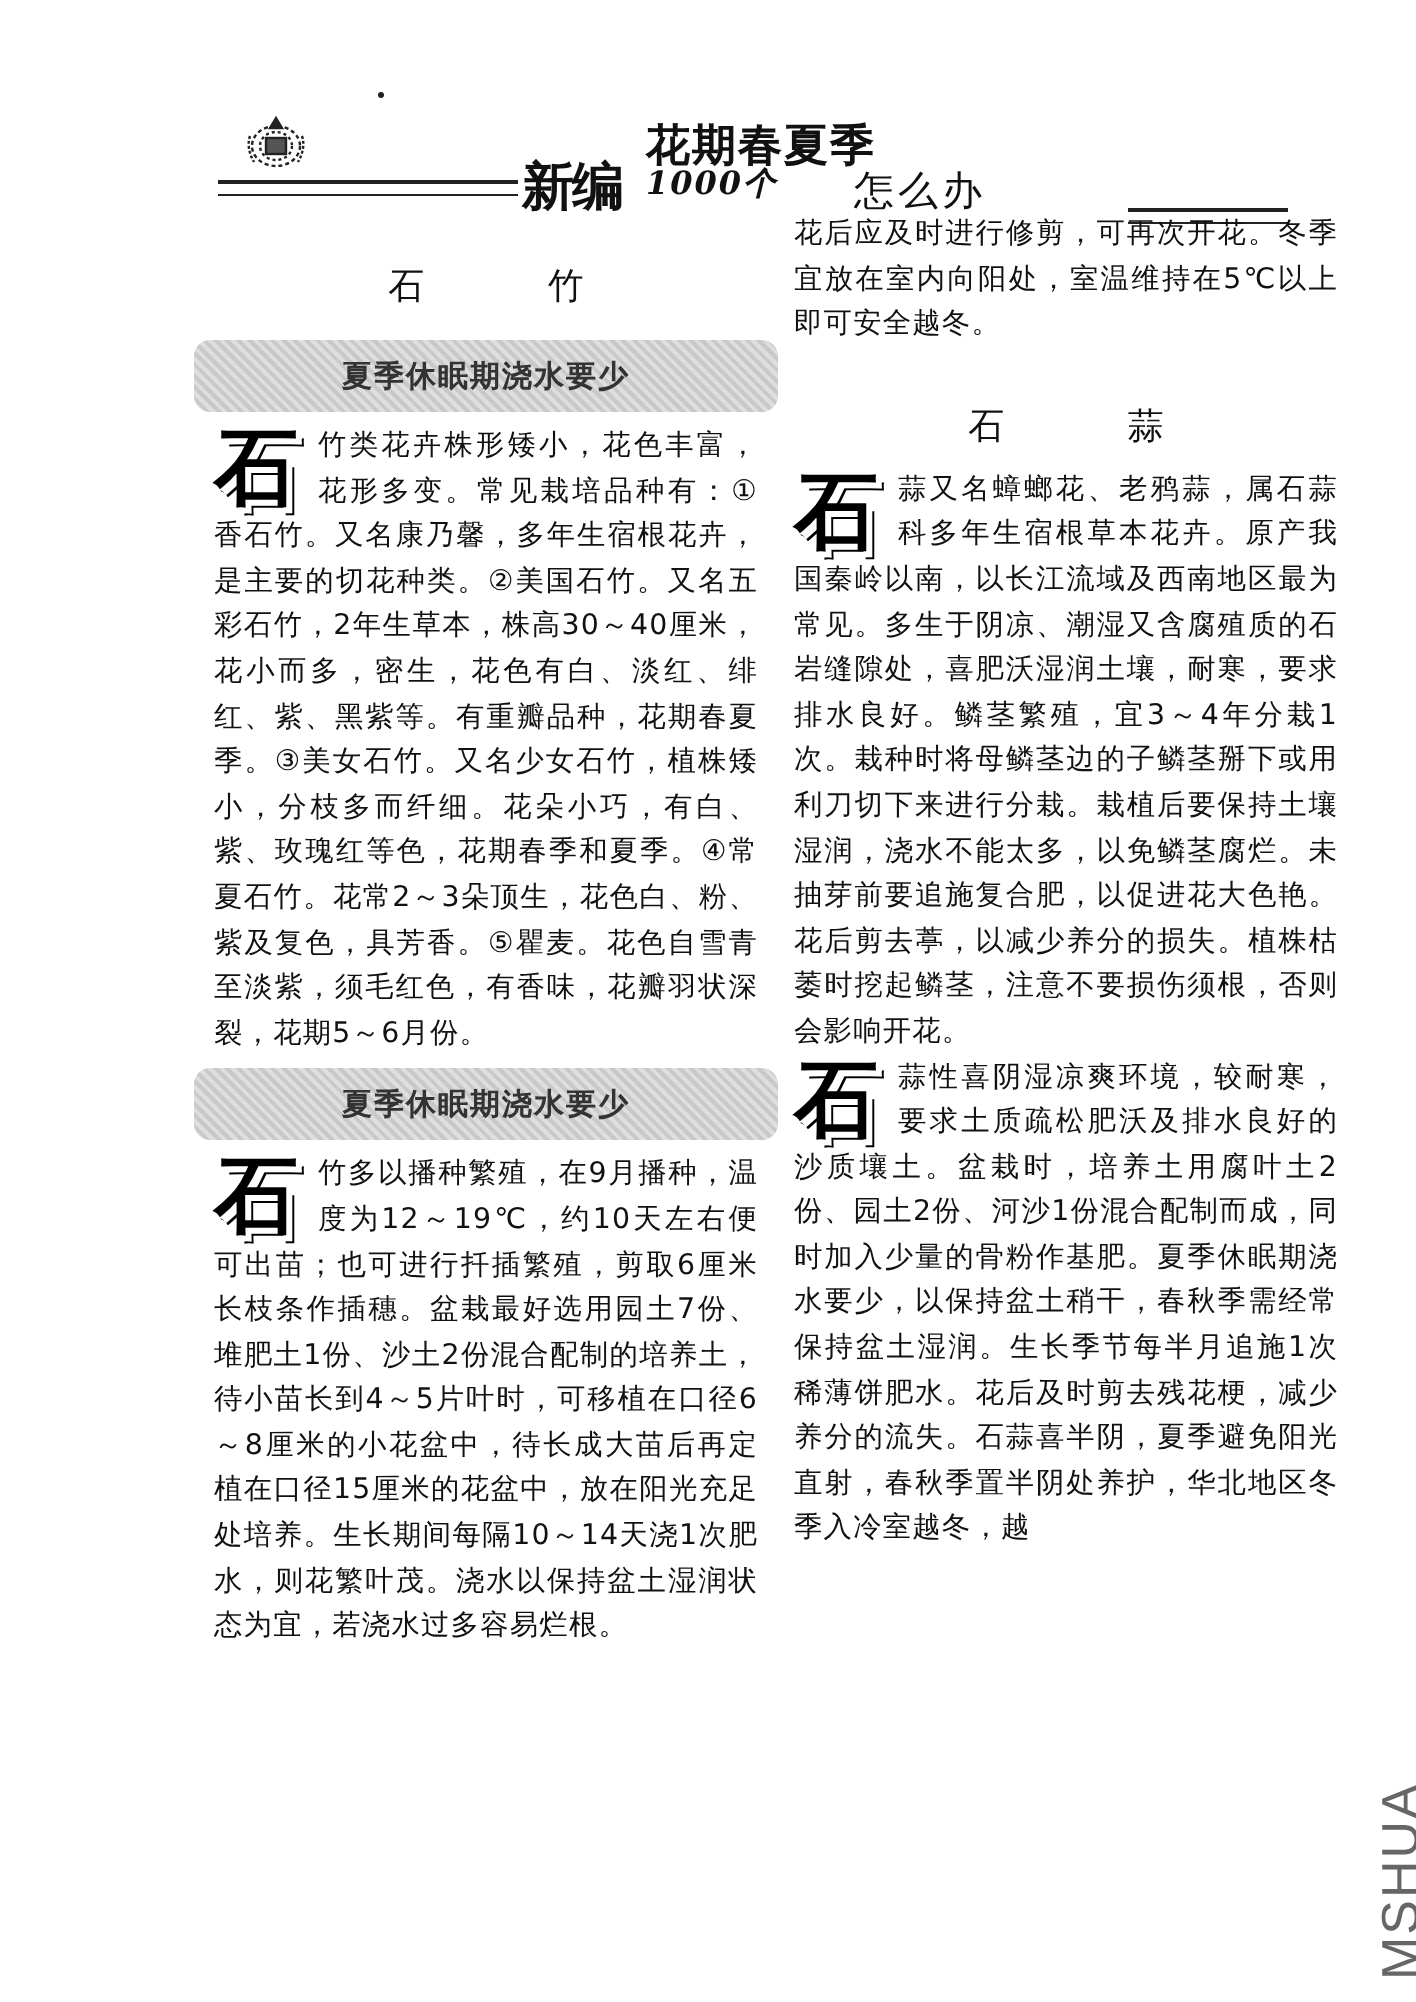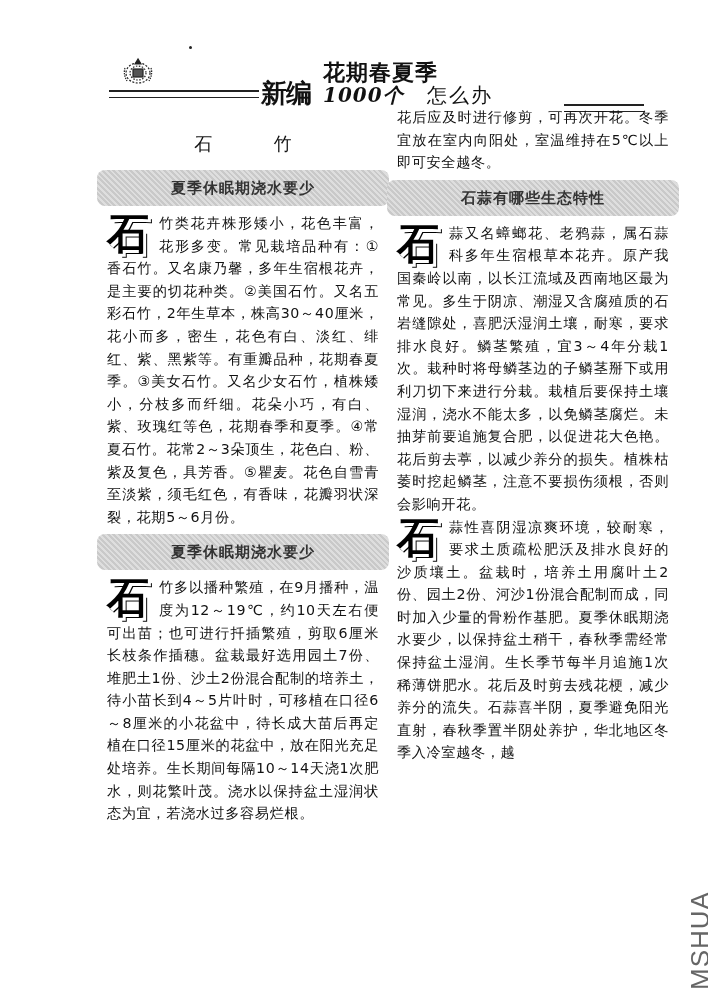--- a/index.html
+++ b/index.html
@@ -10,21 +10,21 @@
     .page { position: absolute; left: 17px; top: 0; width: 708px; height: 1001px; }
 
     
     .header { position: absolute; left: 92px; top: 50px; width: 572px; height: 70px; }
     .dot { position: absolute; left: 80px; top: -4px; width: 3px; height: 3px; background: #222; border-radius: 50%; }
     .emblem { position: absolute; left: 12px; top: 6px; width: 34px; height: 30px; }
     .rule-left { position: absolute; left: 0; top: 40px; width: 150px; height: 5px; border-top: 2px solid #222; border-bottom: 1px solid #222; }
     .rule-right { position: absolute; left: 455px; top: 54px; width: 80px; height: 5px; border-top: 2px solid #222; border-bottom: 1px solid #222; }
     .title-xin { position: absolute; left: 152px; top: 26px; font-size: 26px; font-weight: bold; letter-spacing: -1px; }
     .title-top { position: absolute; left: 214px; top: 8px; font-size: 22px; font-weight: bold; font-family: "DejaVu Serif", serif; letter-spacing: 1px; }
-    .title-num { position: absolute; left: 214px; top: 32px; font-size: 20px; font-weight: bold; font-style: italic; font-family: "DejaVu Serif", serif; letter-spacing: 1px; }
+    .title-num { position: absolute; left: 214px; top: 32px; font-size: 16px; font-weight: bold; font-style: italic; font-family: "DejaVu Serif", serif; letter-spacing: 1px; }
     .title-how { position: absolute; left: 318px; top: 32px; font-size: 20px; font-weight: normal; font-family: "DejaVu Serif", serif; letter-spacing: 2px; }
 
     
     .col { position: absolute; width: 272px; font-size: 14.2px; line-height: 22.6px; letter-spacing: 0.6px; text-align: justify; }
     .col-left { left: 90px; top: 124px; }
     .col-right { left: 367px; top: 106px; margin-left: 13px; }
 
     .plant-title { text-align: center; font-size: 18px; letter-spacing: 28px; padding-left: 28px; height: 40px; line-height: 40px; margin: 0; font-weight: normal; }
     .section-banner {
       margin: 6px -10px 6px -10px; height: 36px; border-radius: 8px;
@@ -79,22 +79,22 @@
 
     <div class="section-banner">夏季休眠期浇水要少</div>
     <p class="para">
       <span class="dropcap">石</span><span>竹多以播种繁殖，在9月播种，温度为12～19℃，约10天左右便可出苗；也可进行扦插繁殖，剪取6厘米长枝条作插穗。盆栽最好选用园土7份、堆肥土1份、沙土2份混合配制的培养土，待小苗长到4～5片叶时，可移植在口径6～8厘米的小花盆中，待长成大苗后再定植在口径15厘米的花盆中，放在阳光充足处培养。生长期间每隔10～14天浇1次肥水，则花繁叶茂。浇水以保持盆土湿润状态为宜，若浇水过多容易烂根。</span>
     </p>
   </div>
 
   <div class="col col-right">
     <p class="para-cont">花后应及时进行修剪，可再次开花。冬季宜放在室内向阳处，室温维持在5℃以上即可安全越冬。</p>
 
+    <h2 class="plant-title" style="margin-top:20px;">石 蒜</h2>
 
-    <div class="section-banner">石蒜有哪些生态特性</div>
     <p class="para">
       <span class="dropcap">石</span><span>蒜又名蟑螂花、老鸦蒜，属石蒜科多年生宿根草本花卉。原产我国秦岭以南，以长江流域及西南地区最为常见。多生于阴凉、潮湿又含腐殖质的石岩缝隙处，喜肥沃湿润土壤，耐寒，要求排水良好。鳞茎繁殖，宜3～4年分栽1次。栽种时将母鳞茎边的子鳞茎掰下或用利刀切下来进行分栽。栽植后要保持土壤湿润，浇水不能太多，以免鳞茎腐烂。未抽芽前要追施复合肥，以促进花大色艳。花后剪去葶，以减少养分的损失。植株枯萎时挖起鳞茎，注意不要损伤须根，否则会影响开花。</span>
     </p>
 
     <p class="para">
       <span class="dropcap">石</span><span>蒜性喜阴湿凉爽环境，较耐寒，要求土质疏松肥沃及排水良好的沙质壤土。盆栽时，培养土用腐叶土2份、园土2份、河沙1份混合配制而成，同时加入少量的骨粉作基肥。夏季休眠期浇水要少，以保持盆土稍干，春秋季需经常保持盆土湿润。生长季节每半月追施1次稀薄饼肥水。花后及时剪去残花梗，减少养分的流失。石蒜喜半阴，夏季避免阳光直射，春秋季置半阴处养护，华北地区冬季入冷室越冬，越</span>
     </p>
   </div>
 
   <div class="watermark">MSHUA</div>

